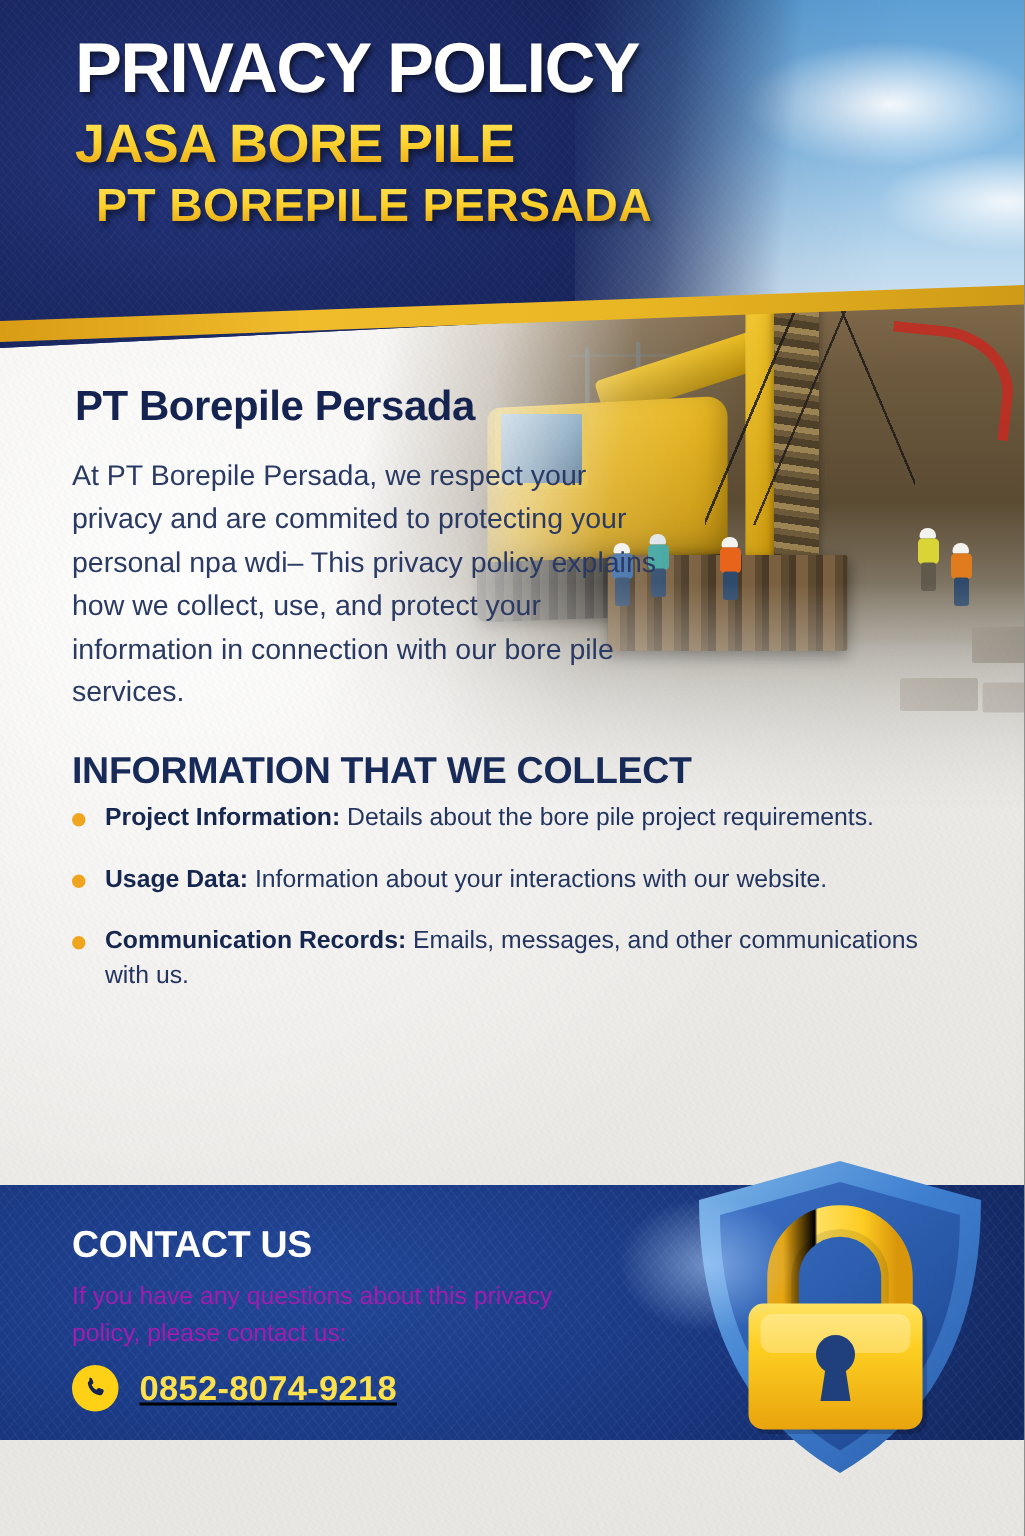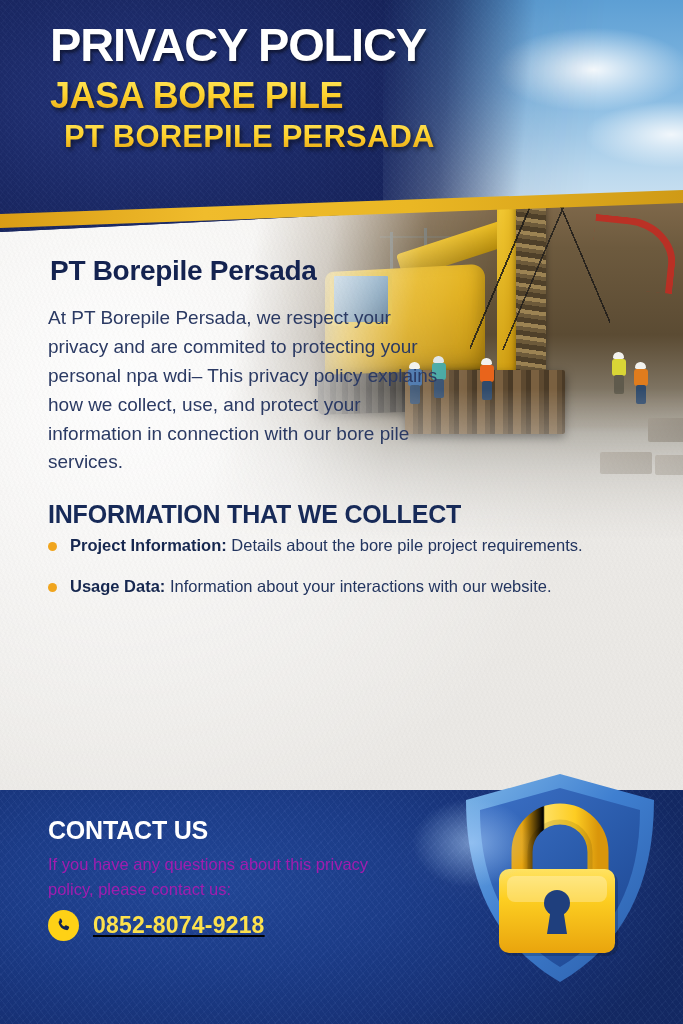--- a/index.html
+++ b/index.html
@@ -364,21 +364,21 @@
   .bullets li b {
     font-weight: 800;
     color: #16274f;
   }
 
   
   .footer {
     position: absolute;
     left: 0; top: 790px;
     width: 683px;
-    height: 234px;
+    height: 170px;
     overflow: hidden;
   }
   .footer-bg {
     position: absolute; inset: 0;
     background:
       radial-gradient(ellipse 500px 220px at 30% 40%, #23499c 0%, #1d3e8d 40%, #18347c 70%, #132a66 100%),
       linear-gradient(120deg, #16306f 0%, #214497 55%, #16306f 100%);
   }
   .footer-bg::after {
     content: "";
@@ -534,20 +534,24 @@
     <div class="sec-head">INFORMATION THAT WE COLLECT</div>
 
     <ul class="bullets">
       <li>
         <span class="dot"></span>
         <b>Project Information:</b><span> Details about the bore pile project requirements.</span>
       </li>
       <li>
         <span class="dot"></span>
         <b>Usage Data:</b><span> Information about your interactions with our website.</span>
+      </li>
+      <li>
+        <span class="dot"></span>
+        <b>Communication Records:</b><span> Emails, messages, and other communications with us.</span>
       </li>
     </ul>
   </div>
 
   <div class="footer">
     <div class="footer-bg"></div>
 
     <div class="contact-head">CONTACT US</div>
     <div class="contact-text">If you have any questions about this privacy policy, please contact us:</div>
 

